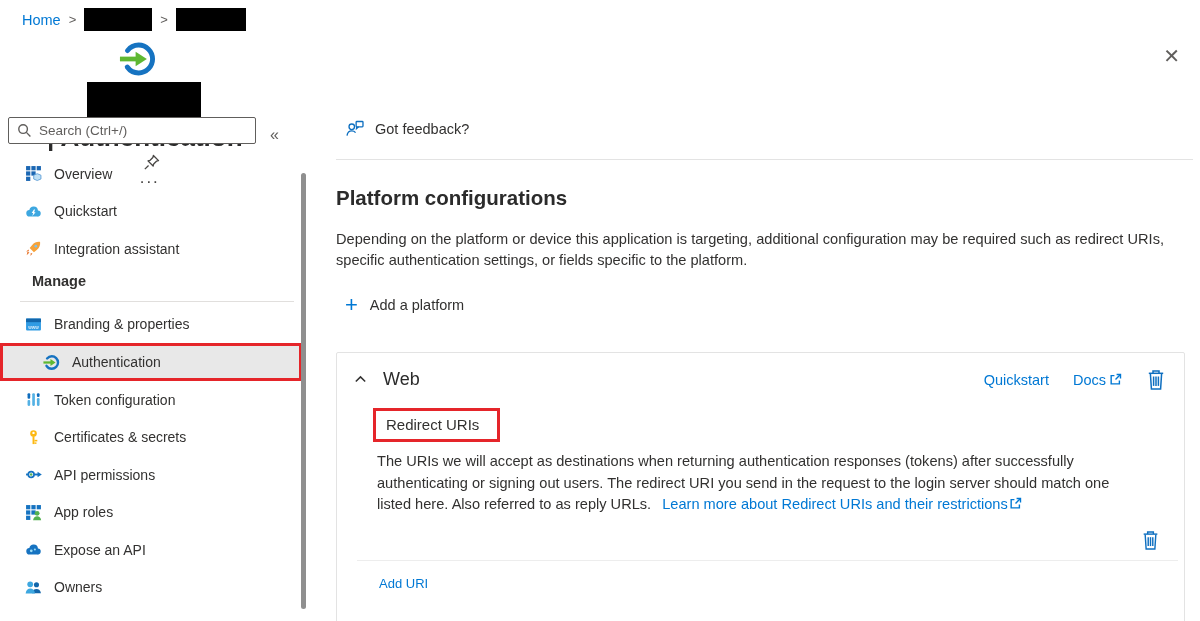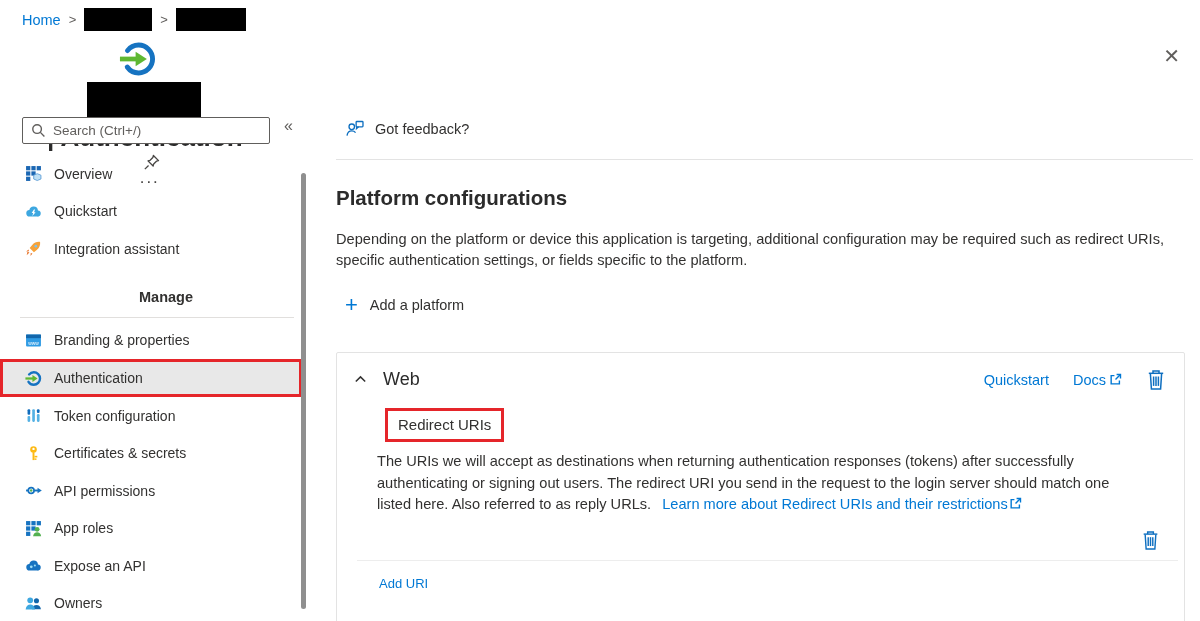--- a/index.html
+++ b/index.html
@@ -22,34 +22,34 @@
   .title-row { position:absolute; top:40px; left:34px; display:flex; align-items:center;flex-direction:column; }
   .app-icon { flex:0 0 auto; }
   .title-redact { width:114px; height:40px; margin-left:11px; }
   .page-title { font-size:26px; font-weight:600; color:#2b2b2b; margin-left:13px; white-space:nowrap; }
   .pin-btn { margin-left:27px; cursor:pointer; display:flex; align-items:center; }
   .more-btn { margin-left:22px; font-size:17px; color:#484644; letter-spacing:1px; cursor:pointer; }
   .close-btn { position:absolute; top:46px; right:20px; font-size:20px; color:#605e5c; cursor:pointer; line-height:1; }
 
   
   .sidebar { position:absolute; top:112px; left:0; width:310px; }
-  .search-row { display:flex; align-items:flex-start; margin-left:22px; margin-top:5px; }
+  .search-row { display:flex; align-items:flex-end; margin-left:8px; margin-top:5px; }
   .search-box { width:248px; height:27px; border:1px solid #605e5c; border-radius:2px;
                 display:flex; align-items:center; padding:0 8px; gap:7px; background:#fff; }
   .search-box input { border:none; outline:none; width:100%; font-size:13.5px;
                       font-family:"Liberation Sans",sans-serif; color:#323130; }
   .search-box input::placeholder { color:#605e5c; opacity:1; }
   .collapse-btn { margin-left:14px; color:#605e5c; font-size:16px; cursor:pointer; }
 
   .nav { margin-top:11px; }
   .nav-item { display:flex; align-items:center; gap:12px; height:37.5px;
               padding-left:25px; font-size:14px; color:#323130; cursor:pointer; width:302px; }
   .nav-item .ico { width:17px; height:17px; flex:0 0 auto; display:flex; align-items:center; }
-  .nav-item.selected { background:#e8e8e8; border:3px solid #e5252a; padding-left:22px; height:38px; }
-  .manage-label { padding-left:22px; font-size:14.5px; font-weight:700; color:#323130; margin-top:21px; height:20px;text-align:center; }
+  .nav-item.selected { background:#e8e8e8; border:3px solid #e5252a; padding-left:40px; height:38px; }
+  .manage-label { padding-left:32px; font-size:14.5px; font-weight:700; color:#323130; margin-top:5px; height:20px; }
   .side-divider { border:none; border-top:1px solid #e1dfdd; margin:8px 16px 4px 20px; }
   .scroll-thumb { position:absolute; left:301px; top:173px; width:5px; height:436px;
                   background:#8f8f8f; border-radius:4px; cursor:pointer; }
 
   
   .main { position:absolute; top:112px; left:336px; width:857px; }
   .feedback-wrap { border-bottom:1px solid #e3e3e3; padding:7px 0 17px 9px; }
   .feedback-link { display:inline-flex; align-items:center; gap:10px; font-size:14.5px; color:#323130; cursor:pointer; }
   .main-heading { margin-top:26px; font-size:20.5px; font-weight:600; color:#2b2b2b; }
   .main-desc { margin-top:19px; width:828px; font-size:14.6px; line-height:21px; color:#323130; text-align:justify; }
@@ -59,22 +59,22 @@
 
   
   .web-card { margin-top:36px; width:849px; height:308px; border:1px solid #e3e3e3; border-radius:2px; background:#fff; }
   .card-header { display:flex; align-items:center; padding:15px 18px 0 16px; }
   .chevron-btn { cursor:pointer; display:flex; align-items:center; }
   .card-title { font-size:18px; color:#2b2b2b; margin-left:15px; }
   .card-actions { margin-left:auto; display:flex; align-items:center; gap:24px; }
   .card-actions a { font-size:14.5px; }
   .docs-link { display:inline-flex; align-items:center; gap:2px; }
   .trash-btn { cursor:pointer; display:flex; align-items:center; }
-  .annotation-box { display:inline-block; margin:17px 0 0 48px; border:3px solid #e5252a;
-                    padding:5px 10px 6px 10px; font-size:15px; color:#323130; }
+  .annotation-box { display:inline-block; margin:17px 0 0 36px; border:3px solid #e5252a;
+                    padding:5px 18px 6px 10px; font-size:15px; color:#323130; }
   .card-desc { margin:9px 40px 0 40px; width:760px; font-size:14.6px; line-height:21.5px; color:#323130; }
   .card-desc a { display:inline;margin-left:7px; }
   .uri-row { display:flex; justify-content:flex-end; padding:13px 24px 9px 0; }
   .uri-divider { border:none; border-top:1px solid #ededed; margin:0 6px 0 20px; }
   .add-uri { display:inline-block; margin:15px 0 0 42px; font-size:13px; cursor:pointer; }
   .ext-ico { margin-left:1px; vertical-align:-1px; }
 </style>
 </head>
 <body>
 

